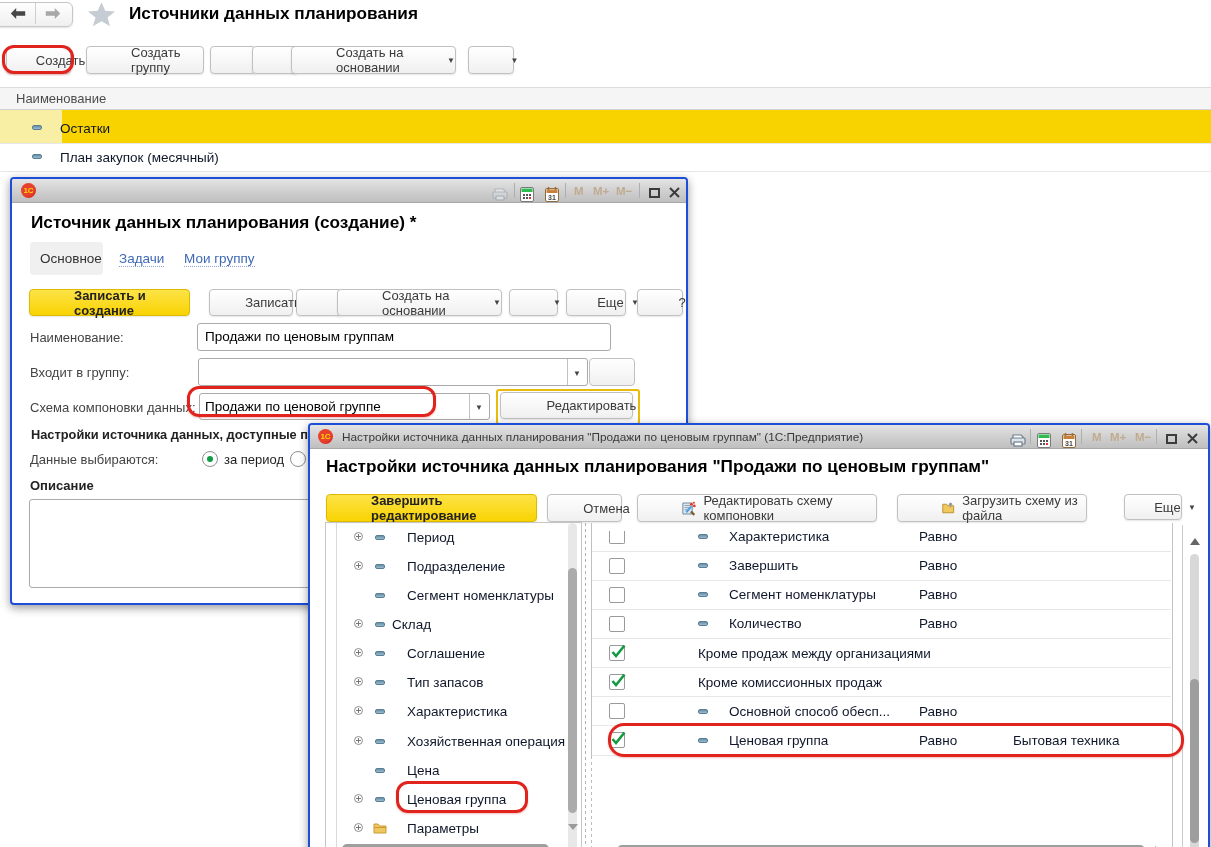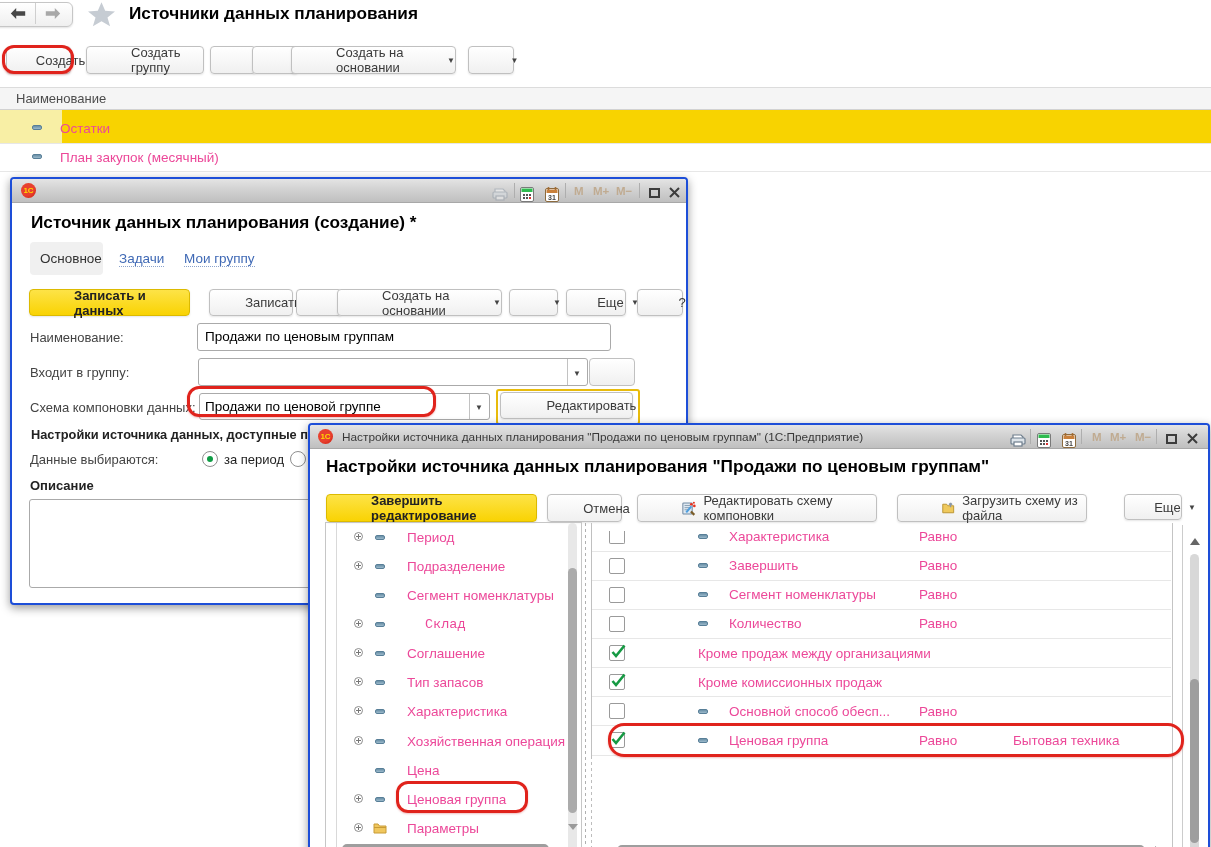--- a/index.html
+++ b/index.html
@@ -20,21 +20,21 @@
   background:linear-gradient(#e4e4e4 0%,#d2d2d2 45%,#bfbfbf 100%);border-bottom:1px solid #a8a8a8;}
 .tbtxt{position:absolute;font-size:11.8px;color:#3a3a3a;top:5px;white-space:nowrap;}
 .logo{position:absolute;width:15px;height:15px;top:4px;border-radius:50%;
   background:radial-gradient(circle at 35% 30%,#e8402e 55%,#c9180b);color:#ffd900;
   font-size:8px;font-weight:bold;display:flex;align-items:center;justify-content:center;}
 .mtxt{position:absolute;top:6px;font-size:11.5px;font-weight:bold;color:#c0ab91;}
 .sep{position:absolute;top:4px;width:1px;height:15px;background:#aeaeae;}
 .redbox{position:absolute;border:3px solid #e0231c;border-radius:12px;box-shadow:0 1px 2px rgba(200,0,0,.25);}
 .chk{position:absolute;width:14px;height:14px;border:1px solid #9a9a9a;border-radius:2px;background:#fff;}
 .rowline{position:absolute;height:1px;background:#e7e7e7;}
-.cell{position:absolute;font-size:13.5px;color:#ec4899;white-space:nowrap;}
+.cell{position:absolute;font-size:13.5px;color:#0f172a;white-space:nowrap;}
 .exp{position:absolute;box-sizing:border-box;width:9px;height:9px;border:1px solid #8d8d8d;border-radius:50%;background:#fff;}
 .exp:before{content:"";position:absolute;left:1px;top:3px;width:5px;height:1px;background:#777;}
 .exp:after{content:"";position:absolute;left:3px;top:1px;width:1px;height:5px;background:#777;}
 a.lnk{color:#3f69b5;text-decoration:none;border-bottom:1px dotted #8ba3cd;}
 </style>
 </head>
 <body>
 
 <div id="main">
 
@@ -133,21 +133,21 @@
     <path d="M1 1 L10 10 M10 1 L1 10" stroke="#3c3c3c" stroke-width="2"></path>
   </svg>
 
   <div class="abs" style="left:19px;top:33px;font-size:17.2px;font-weight:bold;color:#000;white-space:nowrap;">Источник данных планирования (создание) *</div>
 
   <div class="abs" style="left:18px;top:63px;width:73px;height:33px;background:#f0f0f0;border-radius:4px;"></div>
   <div class="abs" style="left:28px;top:72px;font-size:13.5px;color:#333;">Основное</div>
   <a class="lnk abs" style="left:107px;top:72px;font-size:13.5px;">Задачи</a>
   <a class="lnk abs" style="left:172px;top:72px;font-size:13.5px;">Мои группу</a>
 
-  <div class="btn ybtn" style="left:17px;top:110px;width:161px;height:27px;">Записать и данных</div>
+  <div class="btn ybtn" style="left:17px;top:110px;width:161px;height:27px;">Записать и создание</div>
   <div class="btn" style="left:197px;top:110px;width:84px;height:27px;">Записать</div>
   <div class="btn" style="left:284px;top:110px;width:30px;height:27px;">
     <svg width="12" height="15" viewBox="0 0 12 15">
       <rect x="0.5" y="0.5" width="11" height="14" rx="1" fill="#a6c4d8" stroke="#5e8cad"></rect>
       <path d="M1 4 H11 M1 7.5 H11 M1 11 H11" stroke="#5e8cad" stroke-width="1"></path>
     </svg>
   </div>
   <div class="btn" style="left:325px;top:110px;width:165px;height:27px;">Создать на основании&nbsp;&nbsp;<span style="font-size:8px;color:#444;">▼</span></div>
   <div class="btn" style="left:497px;top:110px;width:49px;height:27px;">
     <svg width="24" height="18" viewBox="0 0 24 18">
@@ -282,21 +282,21 @@
   <div class="exp" style="left:44px;top:106.8px;"></div>
   <div class="dash" style="left:65px;top:109.8px;"></div>
   <div class="cell" style="left:97px;top:104.8px;">Период</div>
   <div class="exp" style="left:44px;top:135.9px;"></div>
   <div class="dash" style="left:65px;top:138.9px;"></div>
   <div class="cell" style="left:97px;top:133.9px;">Подразделение</div>
   <div class="dash" style="left:65px;top:168.0px;"></div>
   <div class="cell" style="left:97px;top:163.0px;">Сегмент номенклатуры</div>
   <div class="exp" style="left:44px;top:194.1px;"></div>
   <div class="dash" style="left:65px;top:197.1px;"></div>
-  <div class="cell" style="left:115px;top:192.1px;font-family:Liberation Mono, monospace;">Склад</div>
+  <div class="cell" style="left:82px;top:192.1px;">Склад</div>
   <div class="exp" style="left:44px;top:223.2px;"></div>
   <div class="dash" style="left:65px;top:226.2px;"></div>
   <div class="cell" style="left:97px;top:221.2px;">Соглашение</div>
   <div class="exp" style="left:44px;top:252.3px;"></div>
   <div class="dash" style="left:65px;top:255.3px;"></div>
   <div class="cell" style="left:97px;top:250.3px;">Тип запасов</div>
   <div class="exp" style="left:44px;top:281.4px;"></div>
   <div class="dash" style="left:65px;top:284.4px;"></div>
   <div class="cell" style="left:97px;top:279.4px;">Характеристика</div>
   <div class="exp" style="left:44px;top:310.5px;"></div>

